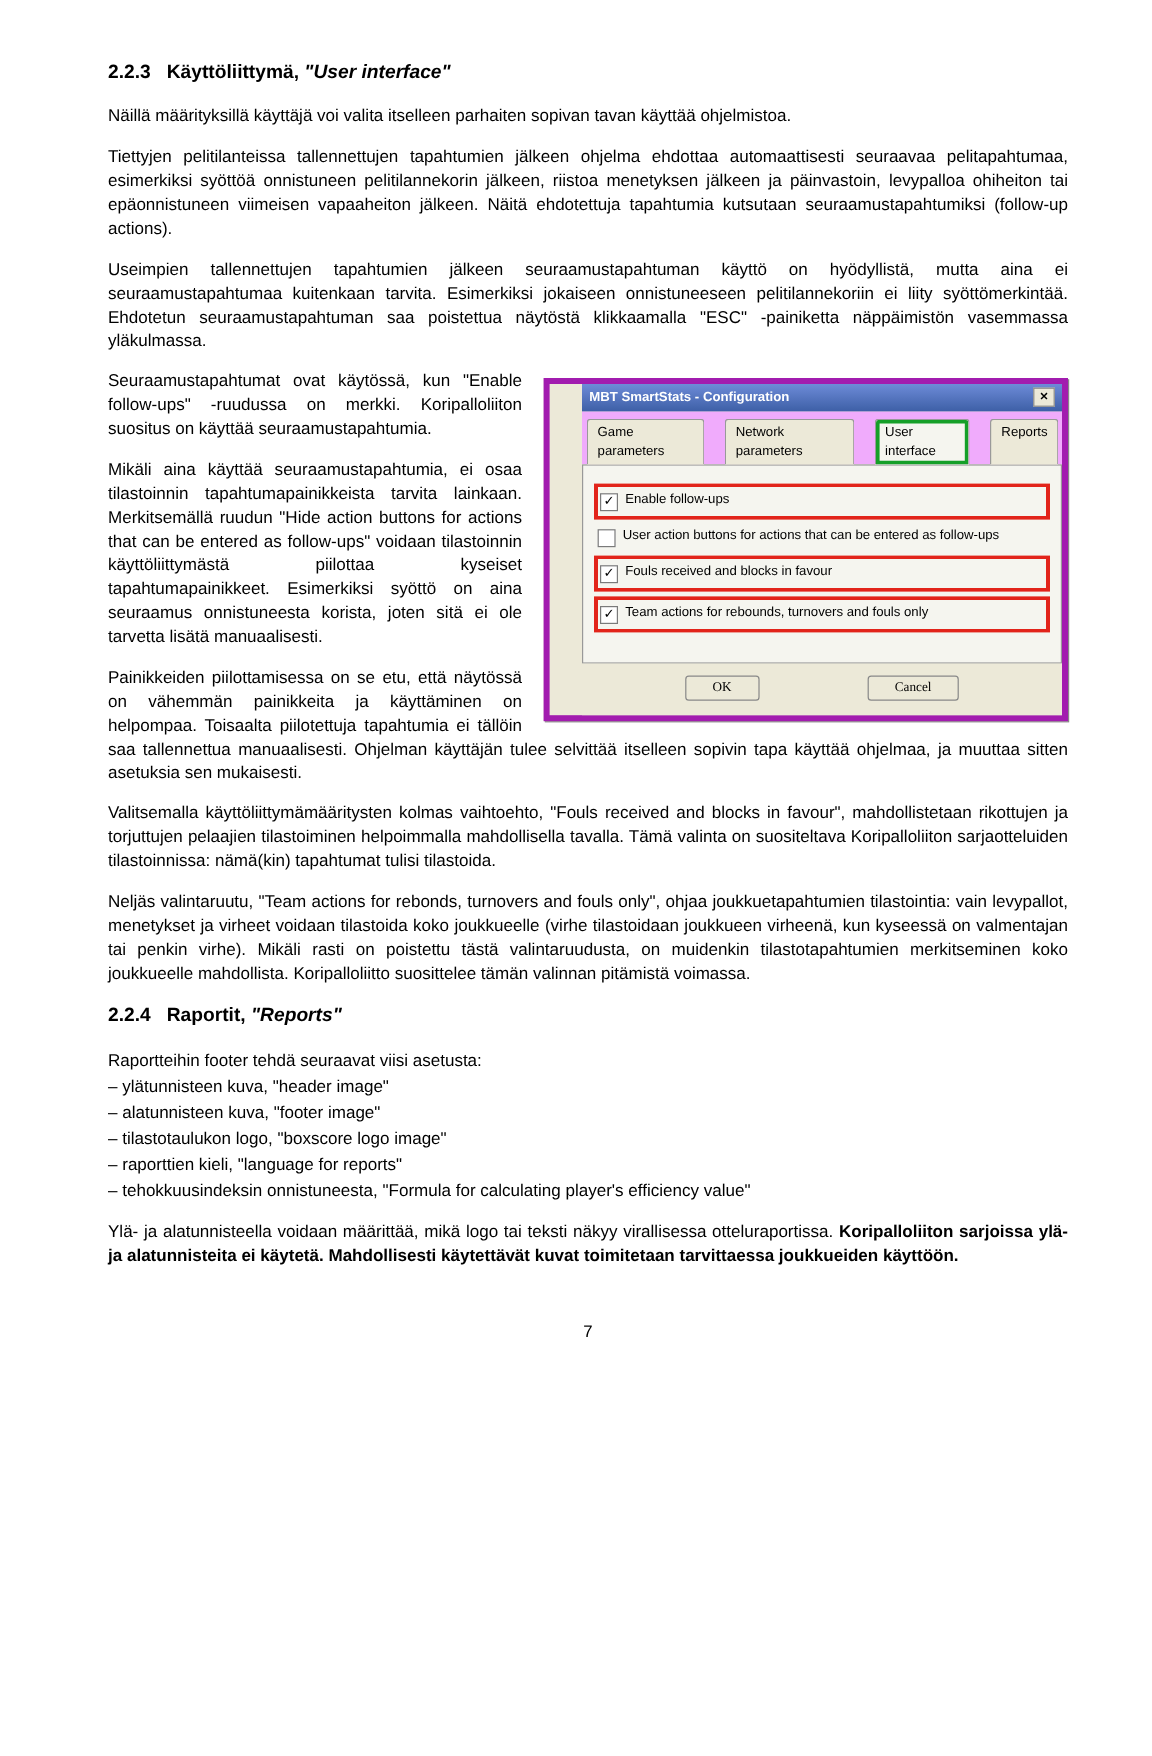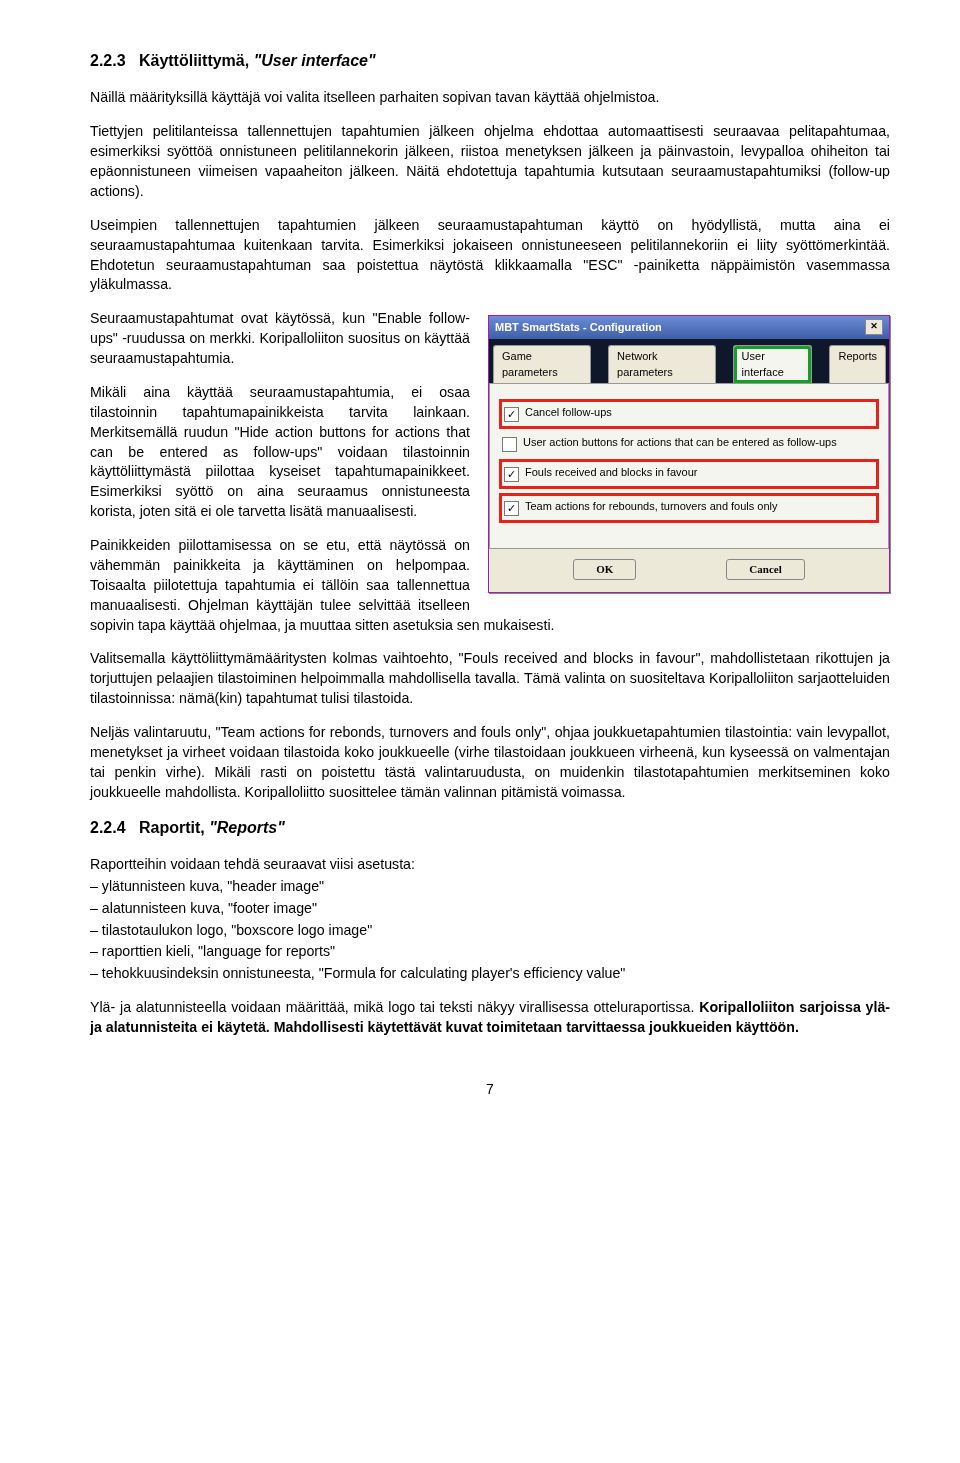--- a/index.html
+++ b/index.html
@@ -20,22 +20,23 @@
   }
   h2 .ital { font-style: italic; }
   p { margin: 0 0 14px 0; text-align: justify; }
   .float-wrap::after { content:""; display:block; clear:both; }
   .dialog-box { float:right; margin: 6px 0 8px 18px; }
   .dialog {
     width: 400px;
     background: #ece9d8;
     font-family: Tahoma, sans-serif;
     font-size: 11px;
-    border: 1px solid #a21caf;
+    border: 5px solid #a21caf;
     box-shadow: 1px 1px 0 #888;
+    padding-left: 27px;
   }
   .titlebar {
     background: linear-gradient(to bottom, #6d8bd8, #3d5fa6);
     color: #fff;
     font-weight: bold;
     padding: 3px 6px 4px 6px;
     display: flex;
     justify-content: space-between;
     align-items: center;
     font-size: 11px;
@@ -47,21 +48,21 @@
     color: #000;
     font-family: Arial;
     font-size: 9px;
     line-height: 12px;
     text-align: center;
   }
   .tabstrip {
     display: flex;
     gap: 18px;
     padding: 6px 4px 0 4px;
-    background: #0f172a;
+    background: #f0abfc;
   }
   .tab {
     font-size: 11px;
     padding: 3px 8px;
     background: #ece9d8;
     border: 1px solid #999;
     border-bottom: none;
     border-radius: 3px 3px 0 0;
     margin-right: -1px;
     position: relative;
@@ -84,21 +85,20 @@
     font-size:11px; line-height:1; flex:0 0 auto; margin-top:1px;
   }
   .chkrow .lbl { flex:1; line-height:1.25; }
   .btnrow { display:flex; justify-content:center; gap:90px; padding:10px 0 12px 0; background:#ece9d8; }
   .winbtn {
     font-family: Tahoma; font-size:11px;
     padding: 2px 22px;
     background:#ece9d8;
     border:1px solid #888;
     border-radius:3px;
-    font-weight:bold;
   }
   ul.dashlist { list-style:none; margin:2px 0 14px 0; padding:0; }
   ul.dashlist li::before { content:"–  "; }
   ul.dashlist li { margin:0 0 2px 0; }
   .pagenum { text-align:center; font-size:14px; margin-top:42px; }
   .bold { font-weight:bold; }
   .ital { font-style: italic; }
 </style>
 </head>
 <body>
@@ -123,21 +123,21 @@
       </div>
       <div class="tabstrip">
         <div class="tab">Game parameters</div>
         <div class="tab">Network parameters</div>
         <div class="tab active green">User interface</div>
         <div class="tab">Reports</div>
       </div>
       <div class="tabpanel">
         <div class="chkrow red">
           <span class="cb">✓</span>
-          <span class="lbl">Cancel follow-ups</span>
+          <span class="lbl">Enable follow-ups</span>
         </div>
         <div class="chkrow">
           <span class="cb"></span>
           <span class="lbl">User action buttons for actions that can be entered as follow-ups</span>
         </div>
         <div class="chkrow red">
           <span class="cb">✓</span>
           <span class="lbl">Fouls received and blocks in favour</span>
         </div>
         <div class="chkrow red">
@@ -159,21 +159,21 @@
 
 <p>Valitsemalla käyttöliittymämääritysten kolmas vaihtoehto, "Fouls received and blocks in favour", mahdollistetaan rikottujen ja torjuttujen pelaajien tilastoiminen helpoimmalla mahdollisella tavalla. Tämä valinta on suositeltava Koripalloliiton sarjaotteluiden tilastoinnissa: nämä(kin) tapahtumat tulisi tilastoida.</p>
 <p>Neljäs valintaruutu, "Team actions for rebonds, turnovers and fouls only", ohjaa joukkuetapahtumien tilastointia: vain levypallot, menetykset ja virheet voidaan tilastoida koko joukkueelle (virhe tilastoidaan joukkueen virheenä, kun kyseessä on valmentajan tai penkin virhe). Mikäli rasti on poistettu tästä valintaruudusta, on muidenkin tilastotapahtumien merkitseminen koko joukkueelle mahdollista. Koripalloliitto suosittelee tämän valinnan pitämistä voimassa.</p>
 
 <h2>
   <span>2.2.4</span>&nbsp;&nbsp;
   <span>Raportit,</span>
   <span class="ital">"Reports"</span>
 </h2>
 
-<p style="margin-bottom:2px;">Raportteihin voidaan tehdä seuraavat viisi asetusta:</p>
+<p style="margin-bottom:2px;">Raportteihin footer tehdä seuraavat viisi asetusta:</p>
 <ul class="dashlist">
   <li>ylätunnisteen kuva, "header image"</li>
   <li>alatunnisteen kuva, "footer image"</li>
   <li>tilastotaulukon logo, "boxscore logo image"</li>
   <li>raporttien kieli, "language for reports"</li>
   <li>tehokkuusindeksin onnistuneesta, "Formula for calculating player's efficiency value"</li>
 </ul>
 
 <p>
   <span>Ylä- ja alatunnisteella voidaan määrittää, mikä logo tai teksti näkyy virallisessa otteluraportissa. </span>

